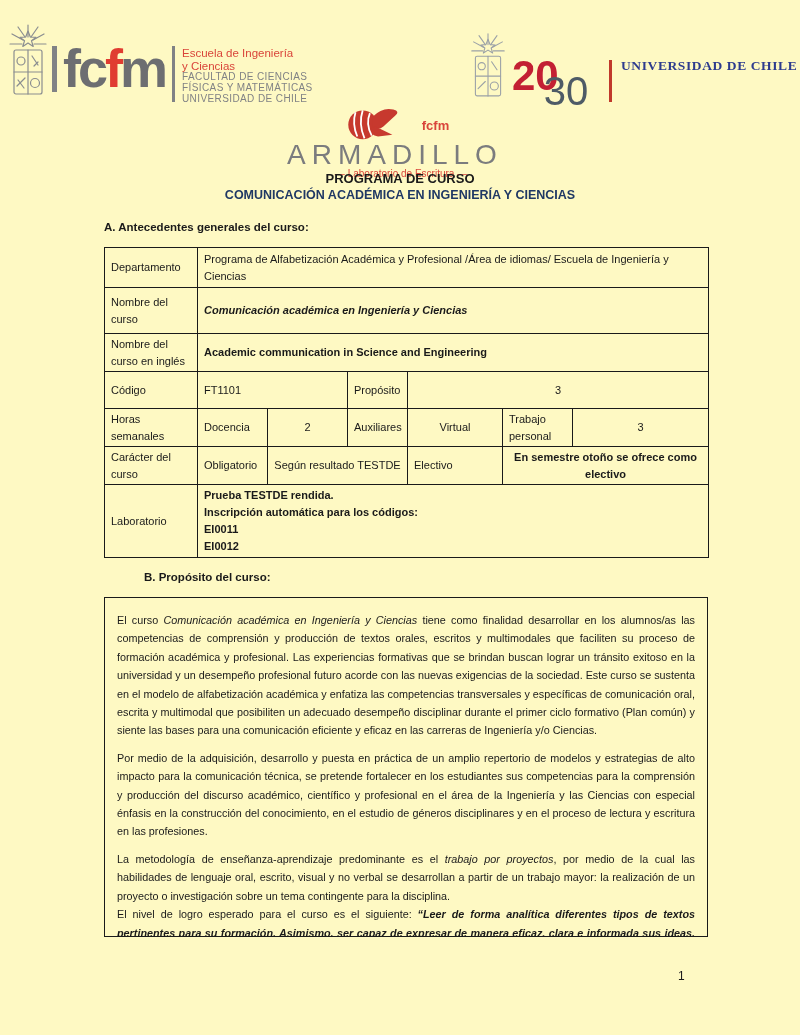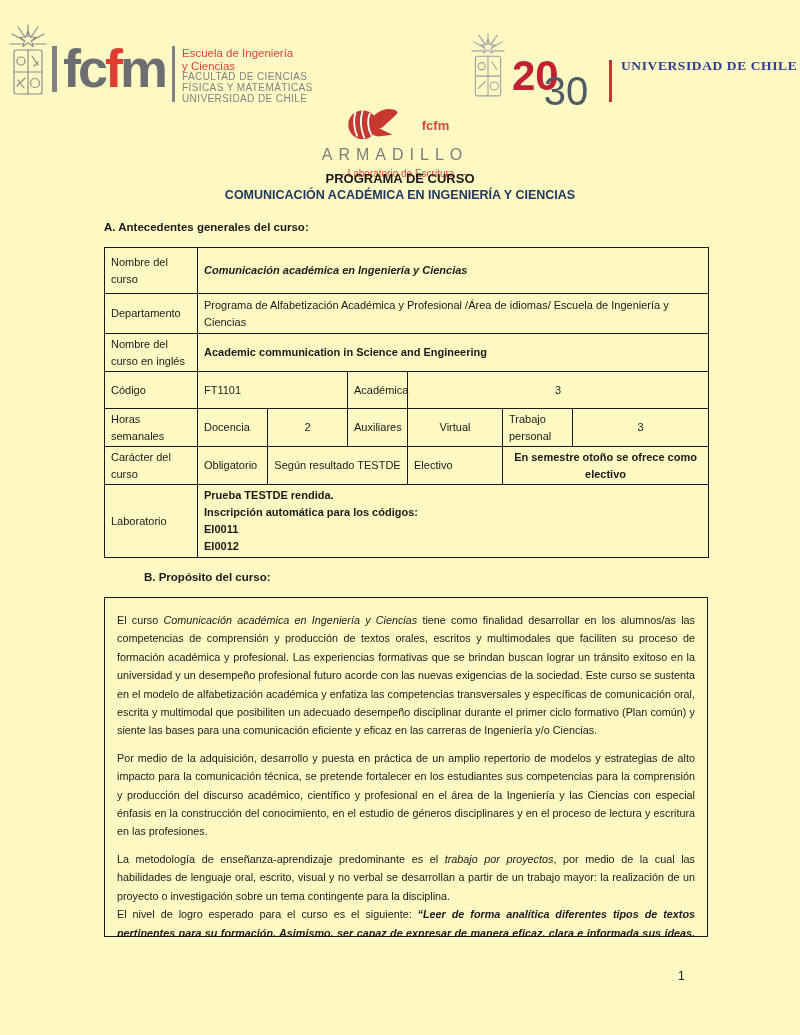--- a/index.html
+++ b/index.html
@@ -26,21 +26,21 @@
   .rlogo-bar{position:absolute;left:609px;top:60px;width:3px;height:42px;background:#c0392b;}
   .rlogo-text{position:absolute;left:621px;top:57px;white-space:nowrap;}
   .rl1{font-size:19px;color:#6d6e71;line-height:23px;}
   .rl2{font-family:"Liberation Serif",serif;font-size:13.5px;font-weight:bold;color:#2d3b8e;
        letter-spacing:0.6px;line-height:17px;}
 
   
   .armadillo{position:absolute;left:0;right:10px;top:107px;text-align:center;}
   .arm-top{display:flex;justify-content:center;align-items:center;gap:7px;height:36px;}
   .arm-fcfm{color:#d9453a;font-size:13px;font-weight:bold;}
-  .arm-name{font-size:16px;color:#7b7c7e;letter-spacing:6px;line-height:24px;}
+  .arm-name{font-size:28px;color:#7b7c7e;letter-spacing:6px;line-height:24px;}
   .arm-sub{font-size:10px;color:#d9453a;margin-top:1px;padding-left:12px;}
 
   
   .title-block{position:absolute;left:0;right:0;top:170px;text-align:center;}
   .t1{font-size:13px;font-weight:bold;line-height:17px;}
   .t2{font-size:12.5px;font-weight:bold;color:#1f3864;line-height:17px;}
 
   
   .content{position:absolute;left:104px;top:221px;width:604px;}
   .section-heading{font-size:11.5px;font-weight:bold;margin:0 0 14px 0;}
@@ -155,36 +155,36 @@
       <colgroup>
         <col style="width:93px">
           <col style="width:70px">
           <col style="width:80px">
         <col style="width:60px">
           <col style="width:95px">
           <col style="width:70px">
           <col style="width:136px">
       </colgroup>
       <tbody>
-          <tr style="height:46px">
+          <tr style="height:40px">
+        <td>Departamento</td>
+        <td colspan="6">Programa de Alfabetización Académica y Profesional /Área de idiomas/ Escuela de Ingeniería y Ciencias</td>
+      </tr>
+      <tr style="height:46px">
         <td>Nombre del curso</td>
         <td colspan="6" class="course-name">Comunicación académica en Ingeniería y Ciencias</td>
-      </tr>
-      <tr style="height:40px">
-        <td>Departamento</td>
-        <td colspan="6">Programa de Alfabetización Académica y Profesional /Área de idiomas/ Escuela de Ingeniería y Ciencias</td>
       </tr>
       <tr style="height:37px">
         <td>Nombre del curso en inglés</td>
         <td colspan="6" class="bold">Academic communication in Science and Engineering</td>
       </tr>
       <tr style="height:37px">
         <td>Código</td>
         <td colspan="2">FT1101</td>
-        <td>Académica</td>
+        <td>Propósito</td>
         <td colspan="3" class="center">3</td>
       </tr>
       <tr style="height:34px">
         <td>Horas semanales</td>
         <td>Docencia</td>
         <td class="center">2</td>
         <td>Auxiliares</td>
         <td class="center">Virtual</td>
         <td>Trabajo personal</td>
         <td class="center">3</td>

